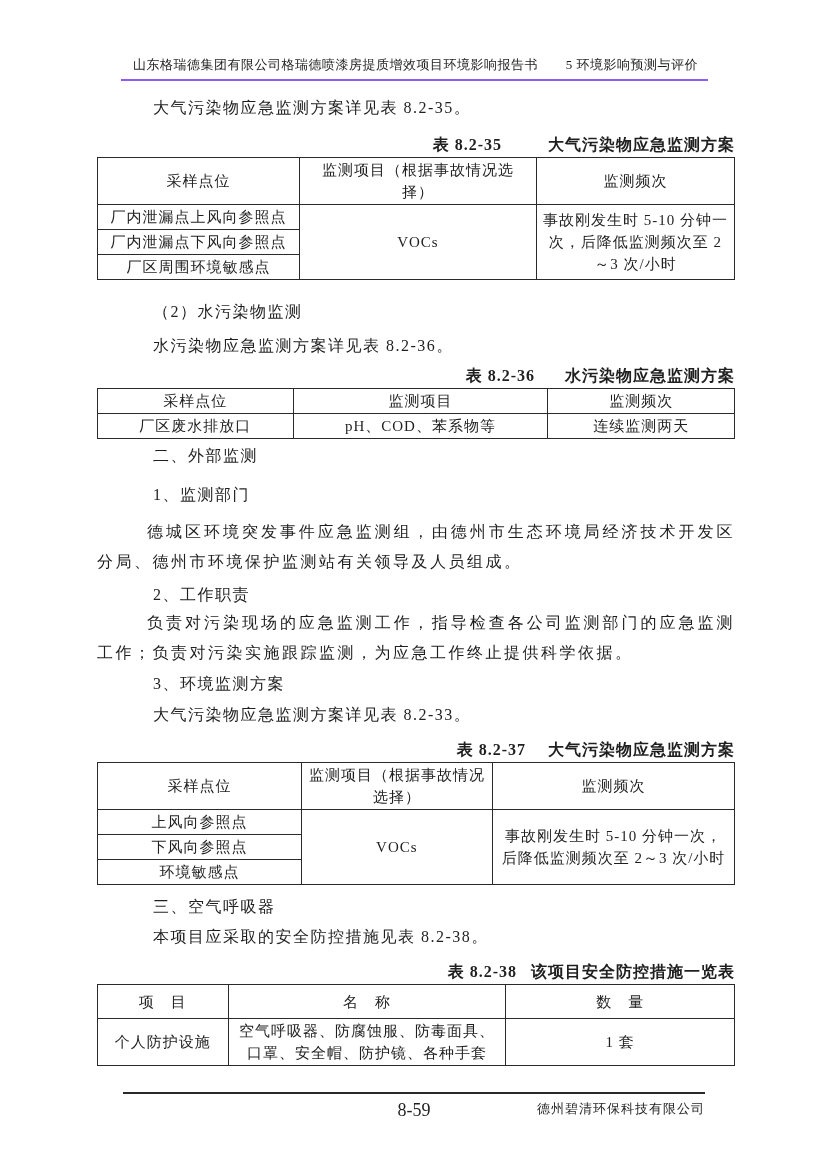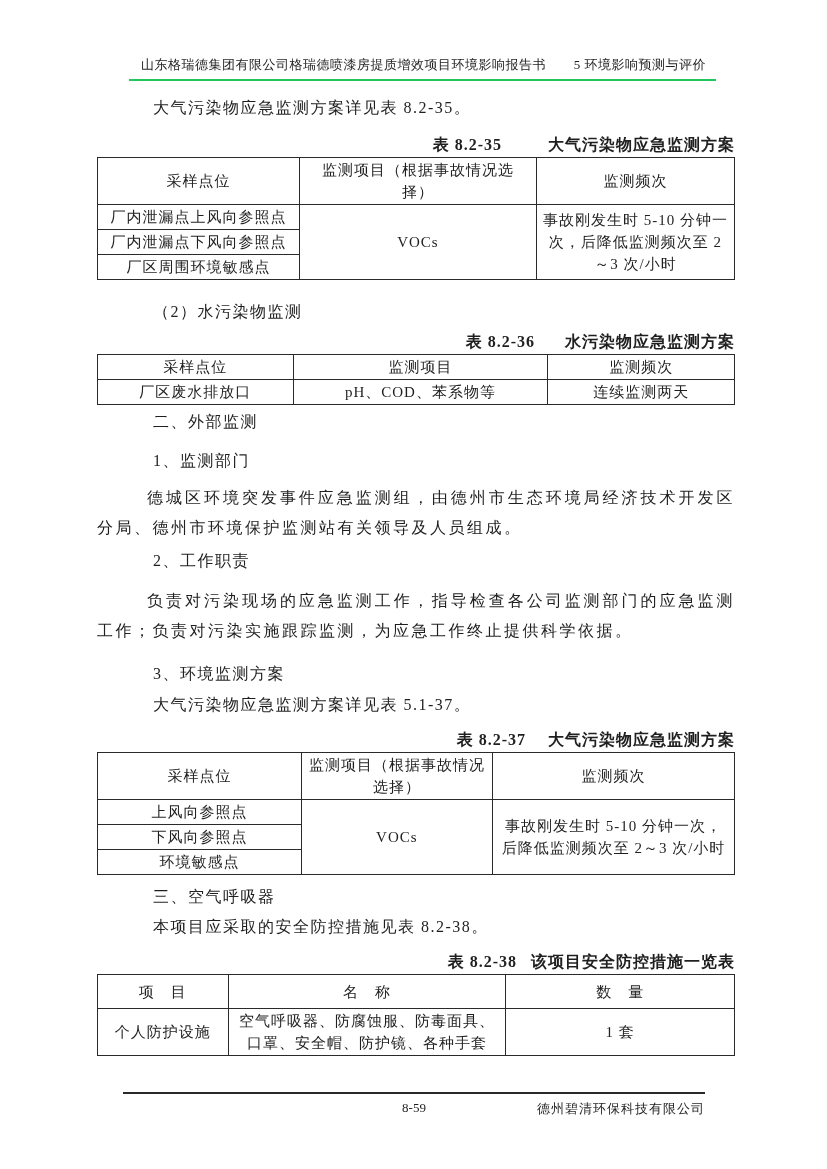--- a/index.html
+++ b/index.html
@@ -13,23 +13,23 @@
     width: 827px;
     height: 1169px;
     background: #ffffff;
     overflow: hidden;
   }
 
   
   .page-header {
     position: absolute;
     top: 56px;
-    left: 129px;
+    left: 121px;
     width: 587px;
-    border-bottom: 2px solid #22c55e;
+    border-bottom: 2px solid #8b5cf6;
     padding: 0 10px 5px 12px;
     display: flex;
     justify-content: space-between;
     align-items: flex-start;
     font-size: 13px;
     letter-spacing: 0.5px;
     white-space: nowrap;
   }
 
   
@@ -47,21 +47,21 @@
   }
   .body-par {
     font-size: 16px;
     line-height: 30px;
     letter-spacing: 2.5px;
     text-indent: 50px;
     text-align: justify;
   }
   .m14 { margin-top: 14px; } .m13 { margin-top: 13px; } .m20 { margin-top: 20px; }
   .m10 { margin-top: 10px; } .m6  { margin-top: 6px;  } .m17 { margin-top: 5px; }
-  .m9  { margin-top: 15px;  } .m3  { margin-top: 13px;  } .m4  { margin-top: 16px;  }
+  .m9  { margin-top: 15px;  } .m3  { margin-top: 1px;  } .m4  { margin-top: 4px;  }
   .m7  { margin-top: 7px;  } .m11 { margin-top: 11px; }
 
   
   .caption {
     font-size: 16px;
     font-weight: bold;
     line-height: 24px;
     text-align: right;
     letter-spacing: 1px;
   }
@@ -104,21 +104,21 @@
     width: 582px;
     border-top: 2px solid #2a2a2a;
     height: 30px;
   }
   .page-footer .page-num {
     position: absolute;
     top: 6px;
     left: 0;
     width: 100%;
     text-align: center;
-    font-size: 13px;
+    font-size: 18px;
   }
   .page-footer .company {
     position: absolute;
     top: 6px;
     right: 0;
     font-size: 13px;
     letter-spacing: 1px;
   }
 </style>
 </head>
@@ -159,20 +159,21 @@
       <tr class="drow">
         <td>厂内泄漏点下风向参照点</td>
       </tr>
       <tr class="drow">
         <td>厂区周围环境敏感点</td>
       </tr>
     </tbody>
       </table>
 
     <p class="body-line m20">（2）水污染物监测</p>
+    <p class="body-line m10">水污染物应急监测方案详见表 8.2-36。</p>
 
     <div class="caption m6">
       <span>表 8.2-36</span><span class="cap-gap-30">水污染物应急监测方案</span>
     </div>
 
     <table class="t36">
       <colgroup>
           <col style="width:30.7%">
           <col style="width:40%">
           <col style="width:29.3%">
@@ -190,21 +191,21 @@
       </tr>
     </tbody>
       </table>
 
     <p class="body-line m17">二、外部监测</p>
     <p class="body-line m9">1、监测部门</p>
     <p class="body-par m10">德城区环境突发事件应急监测组，由德州市生态环境局经济技术开发区分局、德州市环境保护监测站有关领导及人员组成。</p>
     <p class="body-line m6">2、工作职责</p>
     <p class="body-par m3">负责对污染现场的应急监测工作，指导检查各公司监测部门的应急监测工作；负责对污染实施跟踪监测，为应急工作终止提供科学依据。</p>
     <p class="body-line m4">3、环境监测方案</p>
-    <p class="body-line m7">大气污染物应急监测方案详见表 5.1-37。</p>
+    <p class="body-line m7">大气污染物应急监测方案详见表 8.2-33。</p>
 
     <div class="caption m11">
       <span>表 8.2-37</span><span class="cap-gap-22">大气污染物应急监测方案</span>
     </div>
 
     <table class="t37">
       <colgroup>
           <col style="width:32%">
           <col style="width:30%">
           <col style="width:38%">

